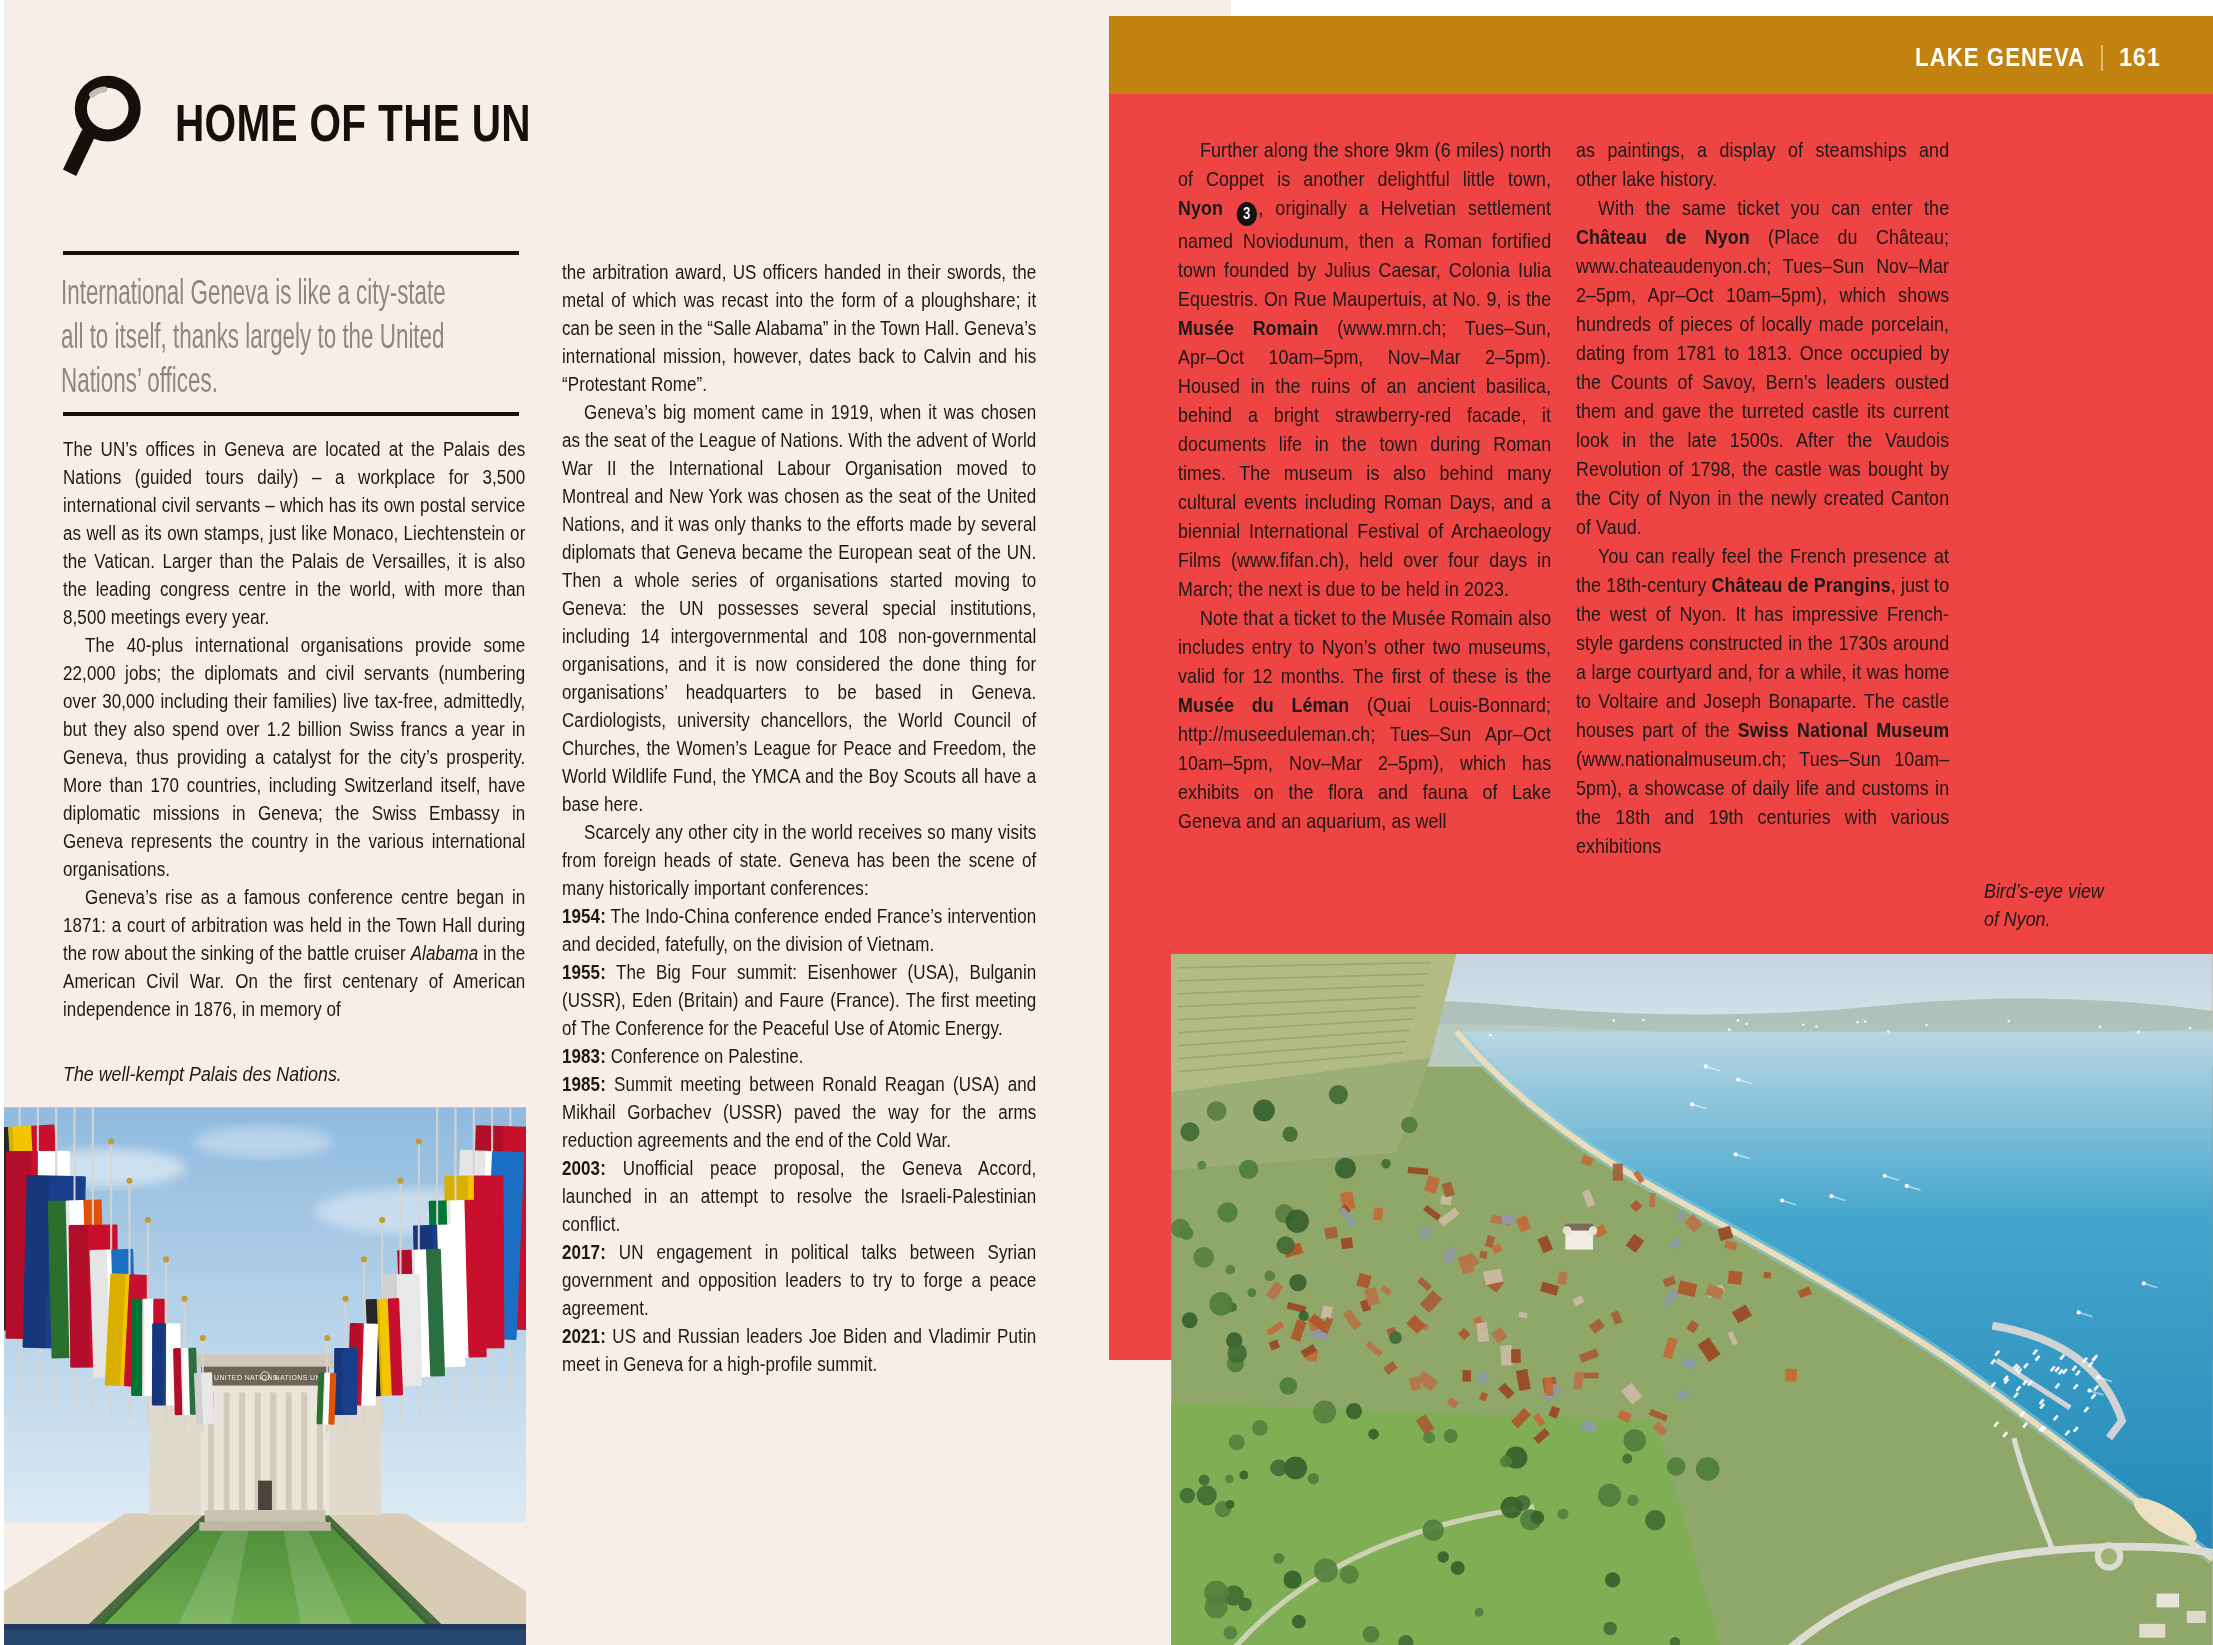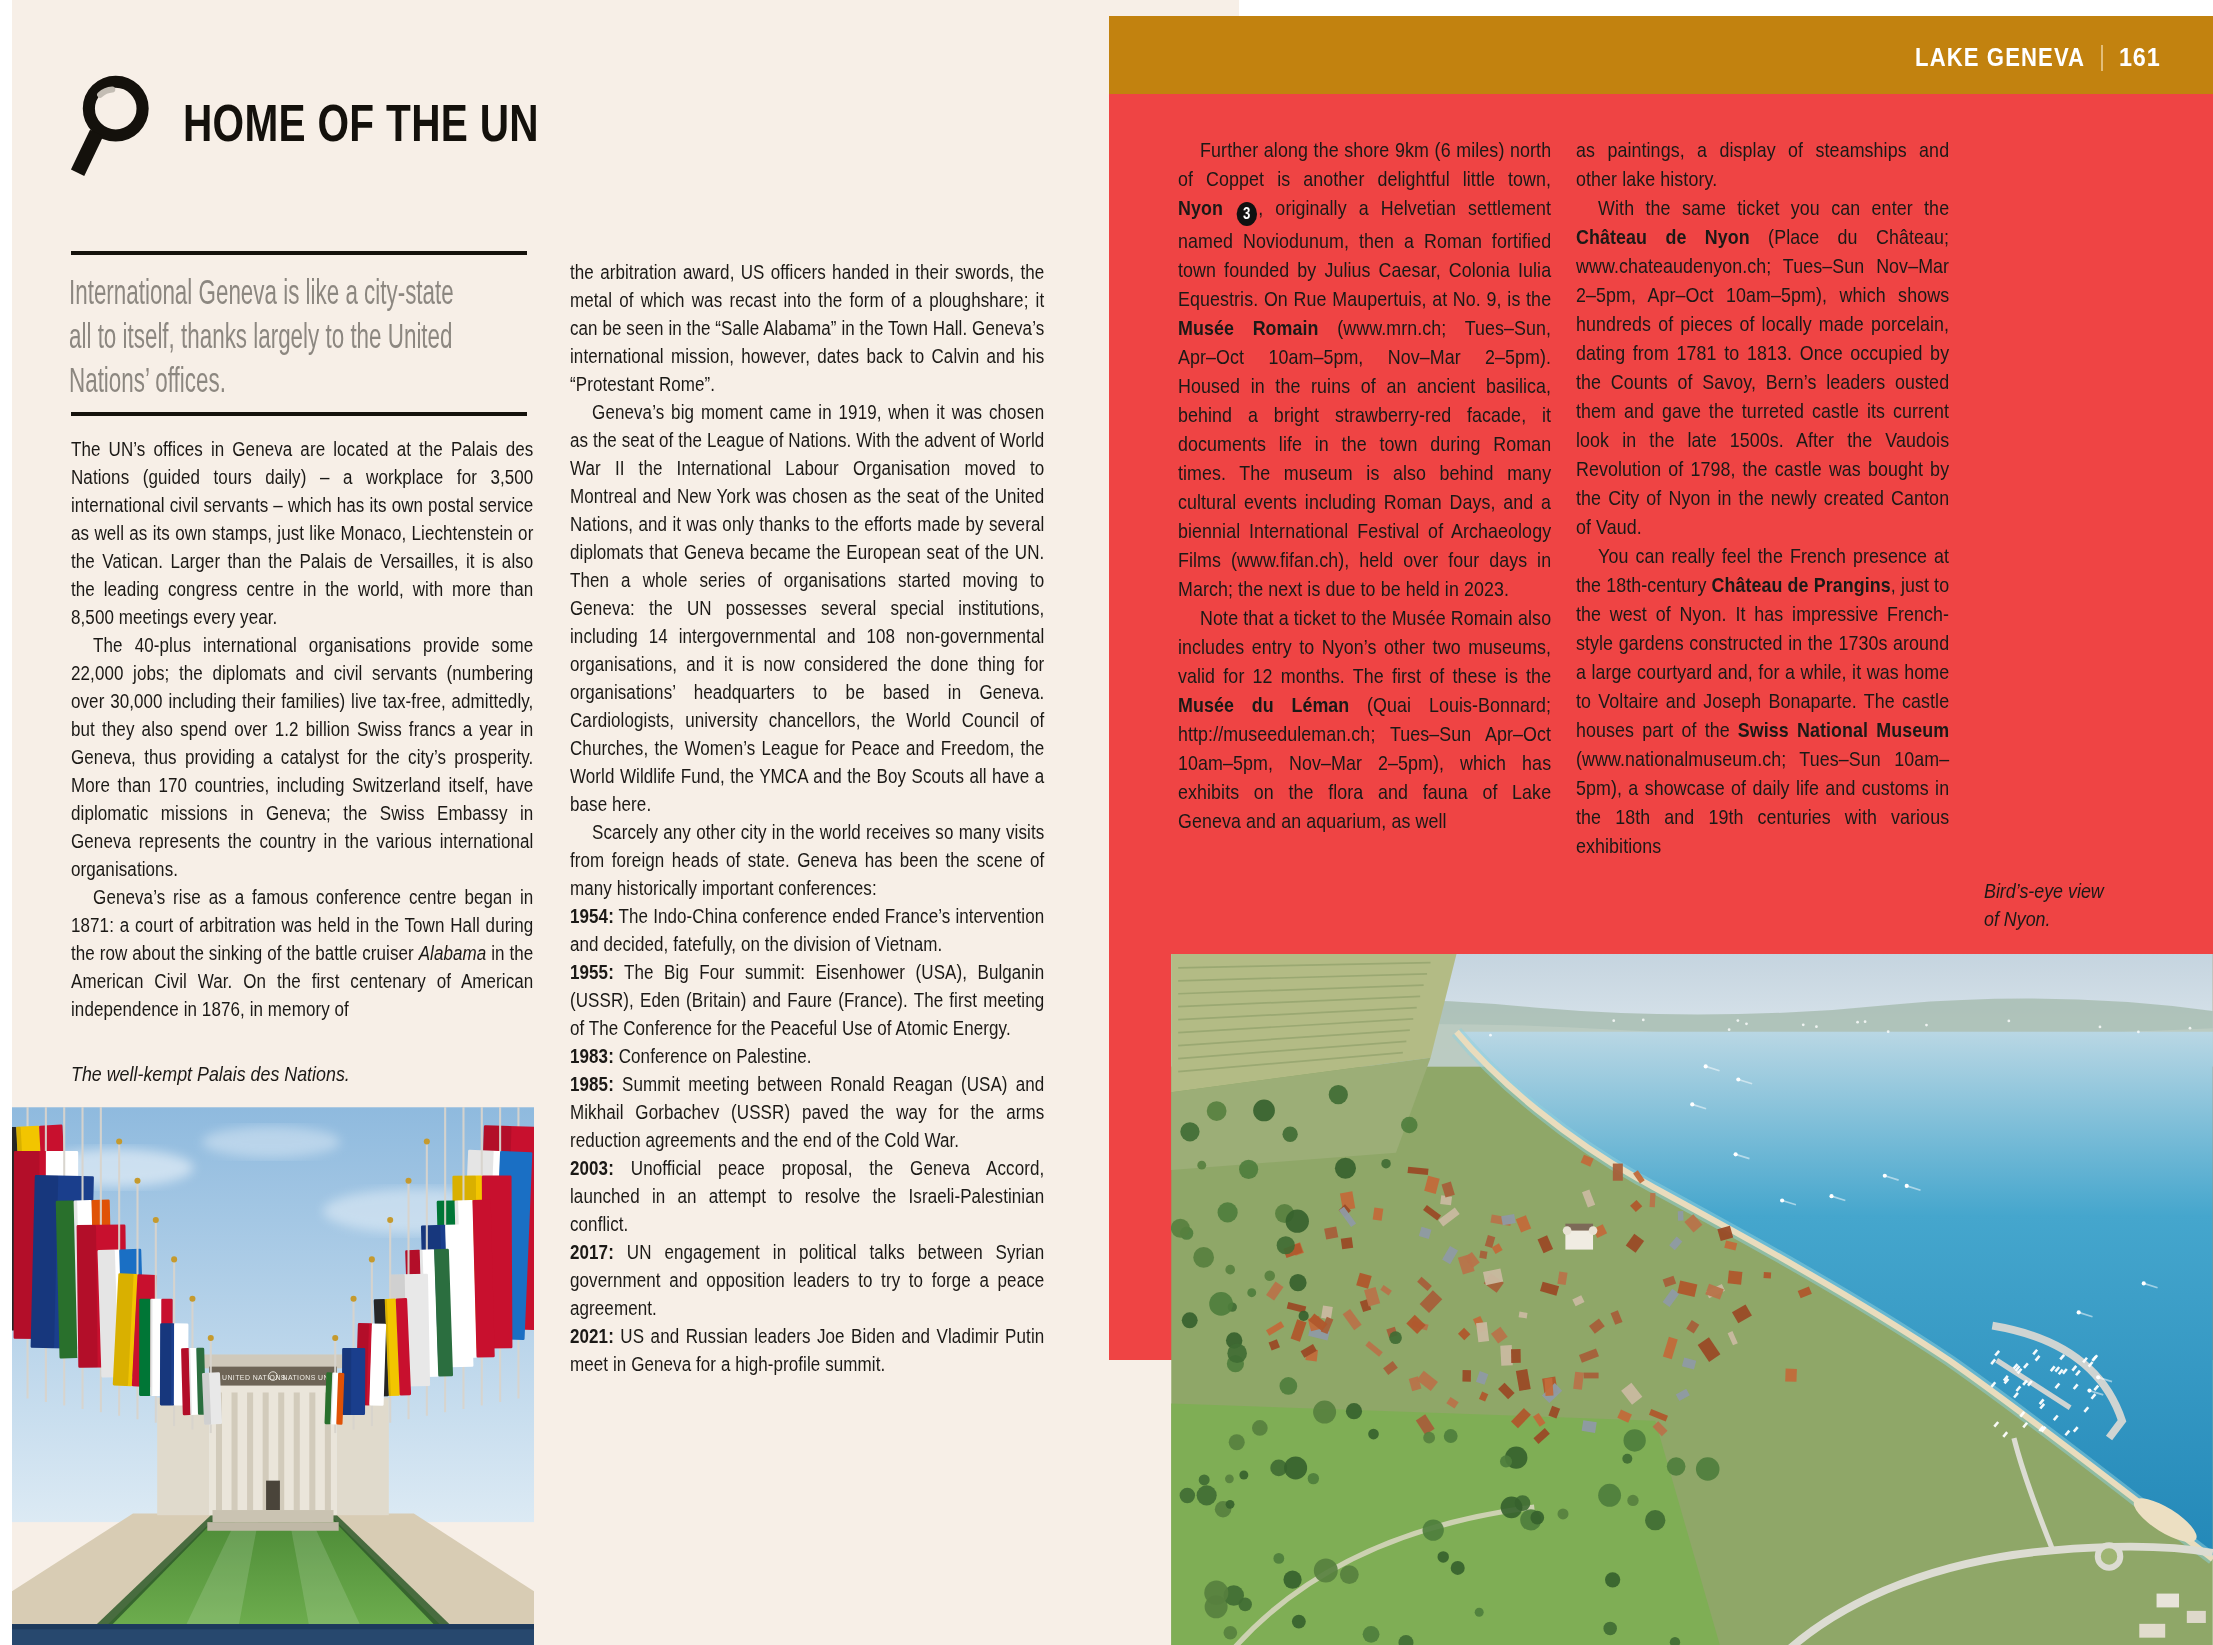--- a/index.html
+++ b/index.html
@@ -1,19 +1,19 @@
 <!DOCTYPE html>
 <html style="font-size:14px"><head>
 <meta charset="utf-8">
 <style>
   html,body{margin:0;padding:0;background:#ffffff;}
   #stage{position:relative;width:2214px;height:1646px;overflow:hidden;
          font-family:"Liberation Sans",sans-serif;color:#1b1916;}
   
-  .page-left{position:absolute;left:12px;top:0;width:1227px;height:1646px;background:#f7efe7;}
+  .page-left{position:absolute;left:4px;top:0;width:1227px;height:1646px;background:#f7efe7;}
   .page-right{position:absolute;left:1109px;top:0;width:1104px;height:1344px;background:#ef4444;margin-top:16px;}
   
   .goldbar{position:absolute;left:0;top:0;width:100%;height:78px;background:#c2820f;}
   .pagehead{position:absolute;top:26px;right:48px;display:flex;align-items:center;color:#ffffff;font-weight:bold;}
   .pagehead .sec{font-size:26px;letter-spacing:1.3px;white-space:nowrap;transform:scaleX(.85);transform-origin:right center;}
   .pagehead .sep{width:2.6px;height:26px;background:rgba(255,238,208,.55);margin:0 15.6px;}
   .pagehead .pg{font-size:26px;letter-spacing:0.9px;transform:scaleX(.9);transform-origin:left center;}
   
   .strip-title{position:absolute;left:171px;top:93px;font-size:52px;font-weight:bold;color:#14110c;
                white-space:nowrap;letter-spacing:0.4px;transform:scaleX(.78);transform-origin:0 0;}

